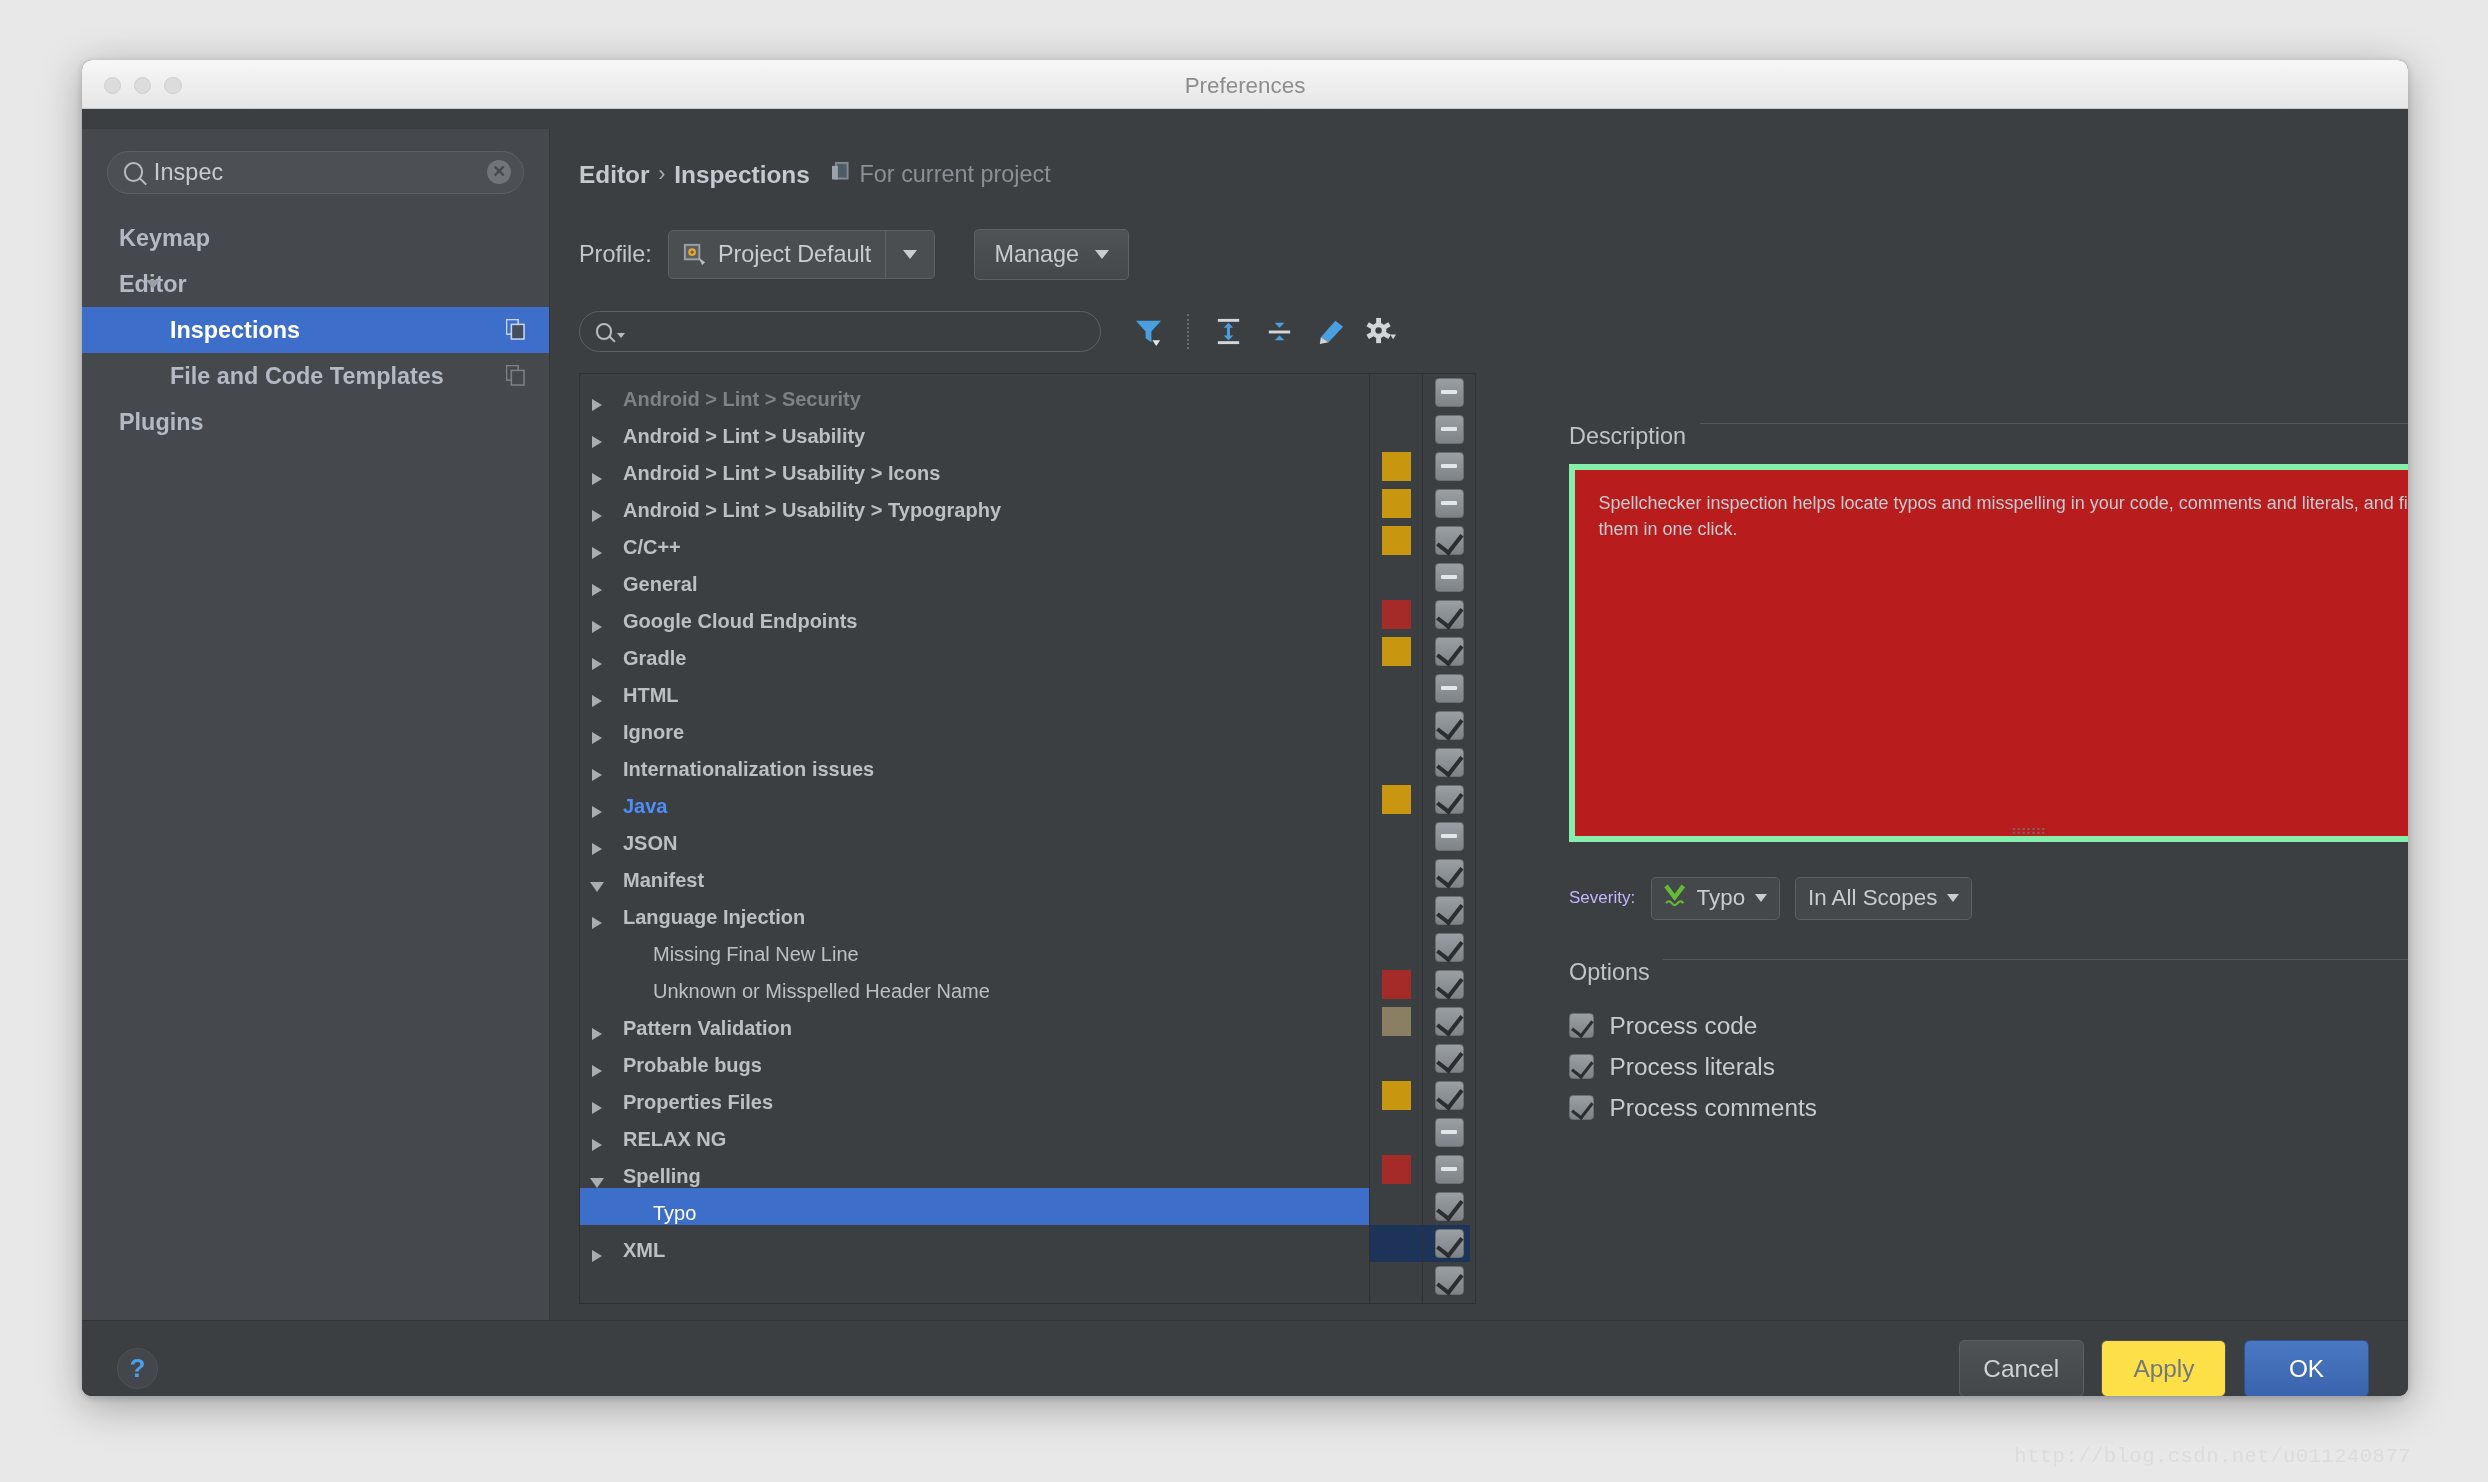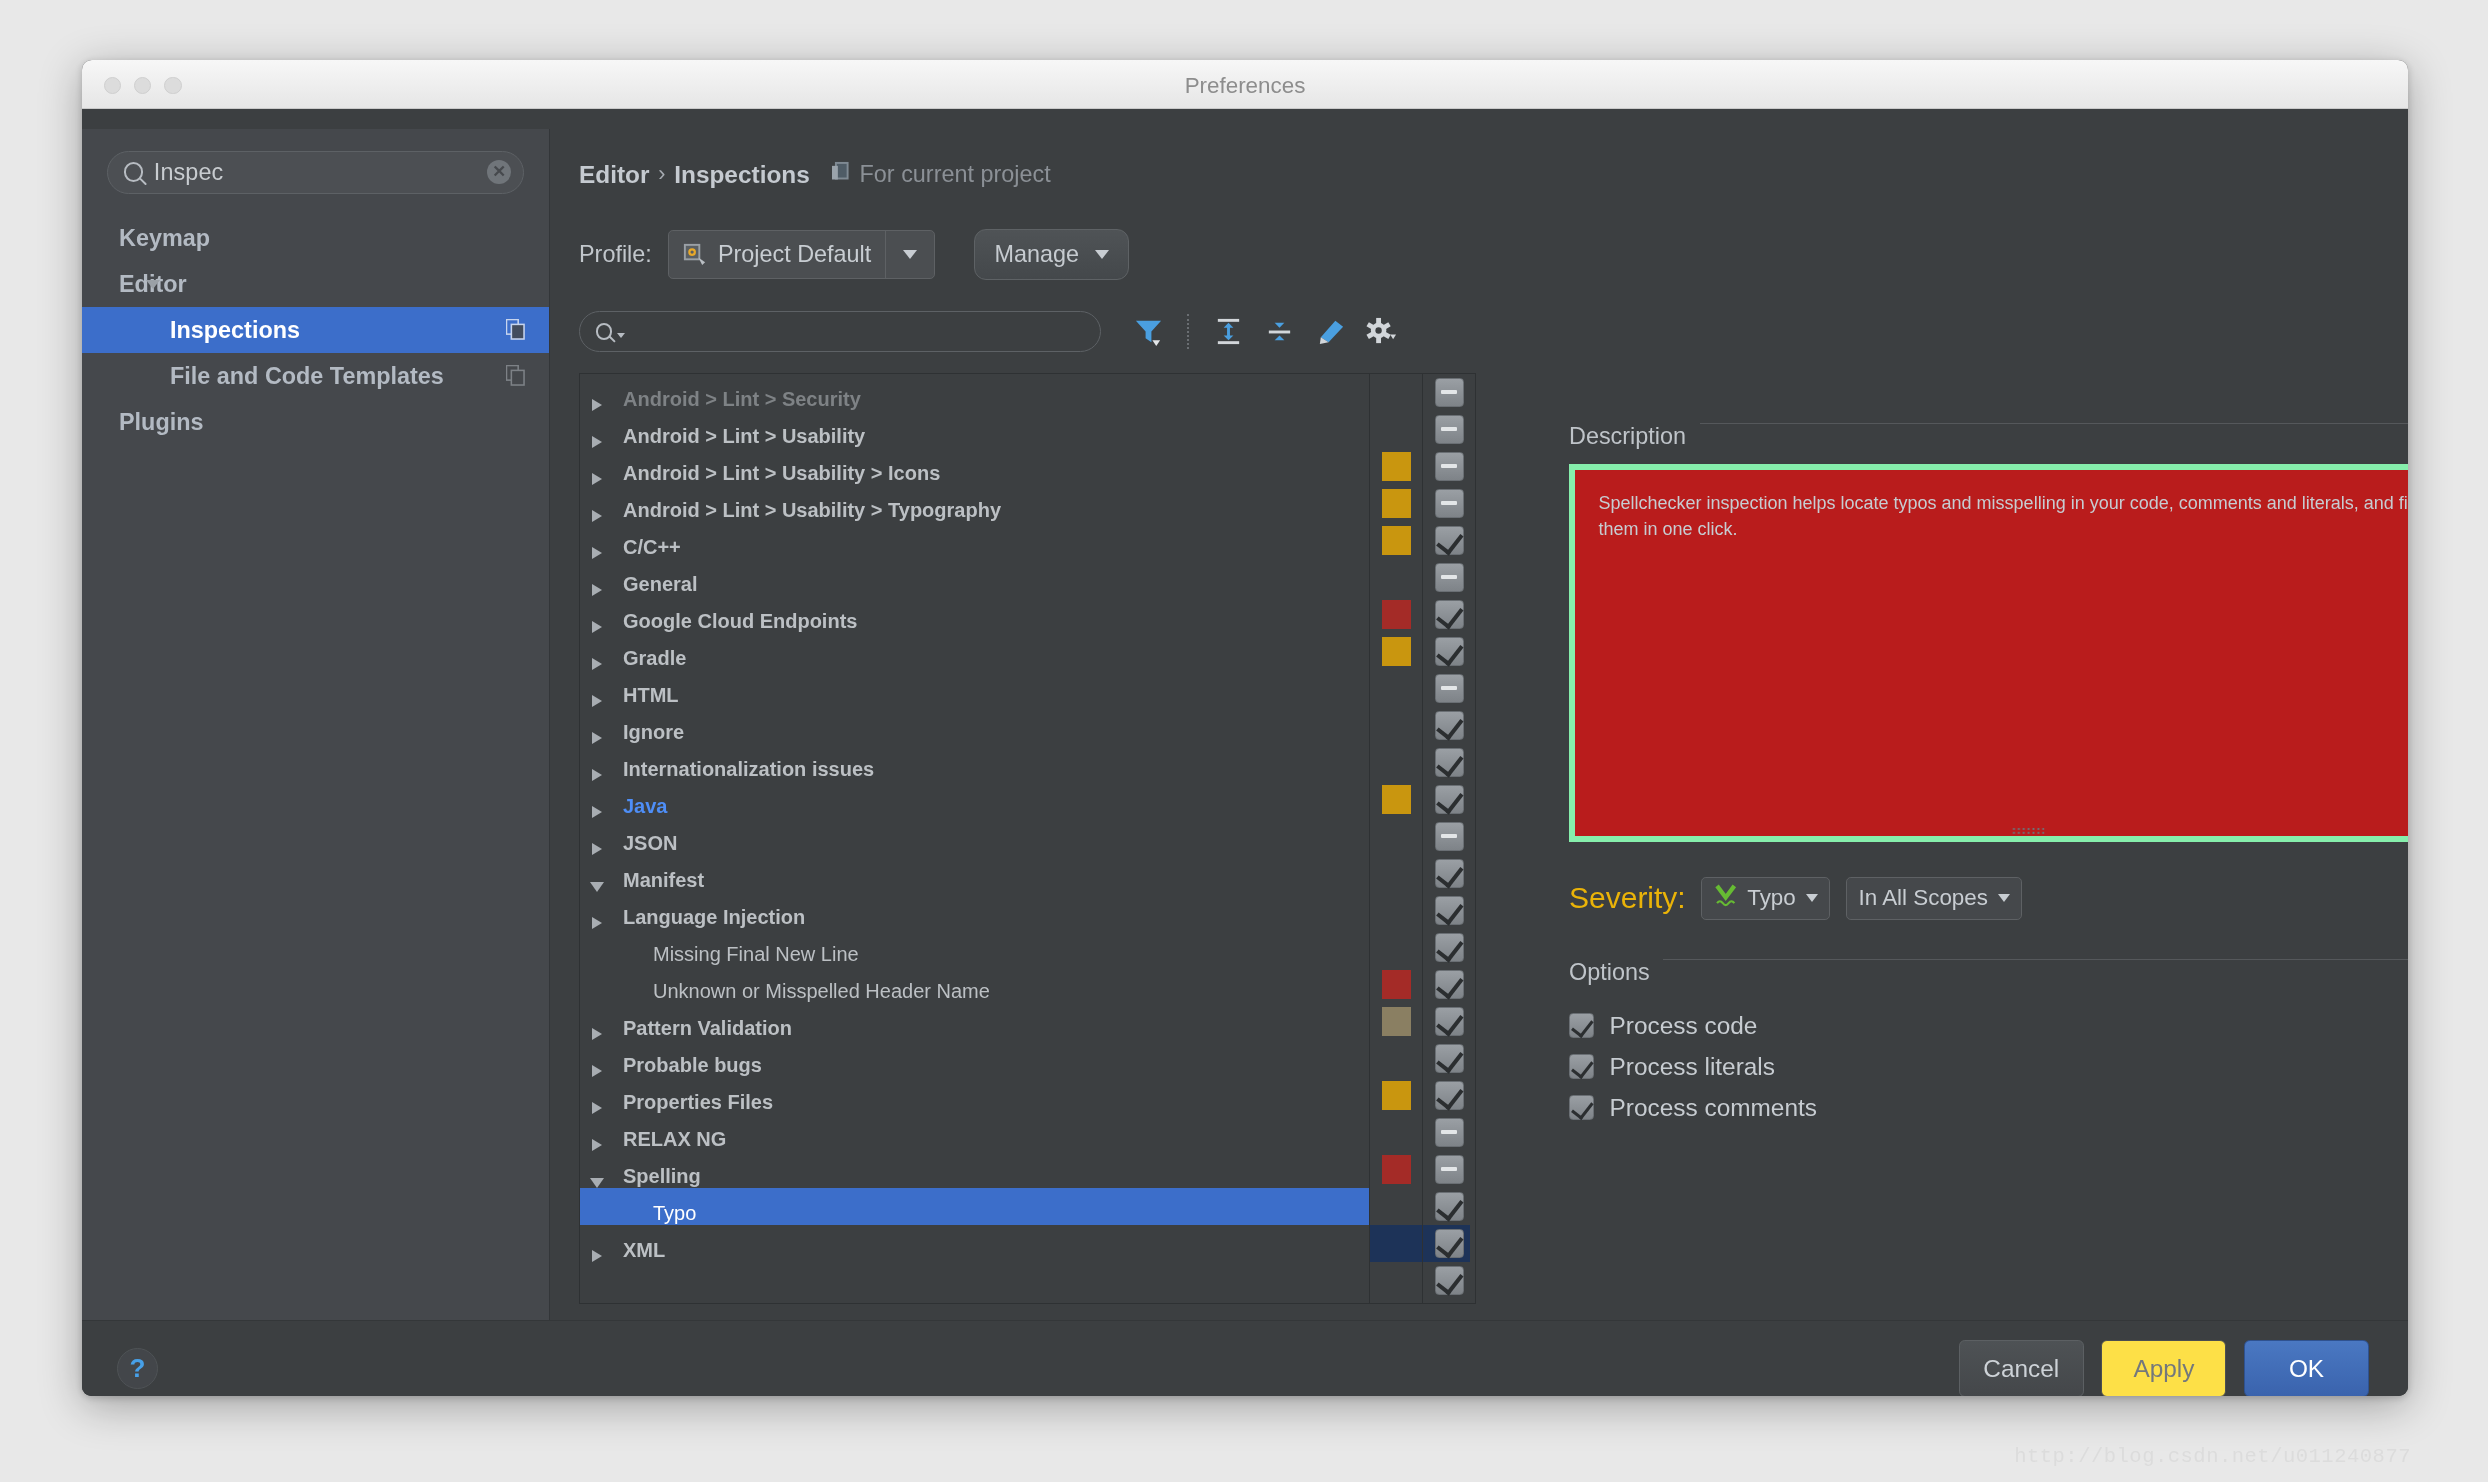--- a/index.html
+++ b/index.html
@@ -225,21 +225,21 @@
   .profile-icon {
     width: 27px; height: 27px;
     margin-left: 11.7px;
     flex: 0 0 auto;
   }
   .manage-btn {
     height: 51px;
     margin-left: 39px;
     background: linear-gradient(#4f5356,#44484b);
     border: 1px solid #5e6265;
-    border-radius: 12px;
+    border-radius: 5px;
     color: #c6cbd0;
     font-size: 23.4px;
     display: flex;
     align-items: center;
     padding: 0 19.5px;
     gap: 15.6px;
   }
 
   .filter-row {
     display: flex;
@@ -424,21 +424,21 @@
     background-image: radial-gradient(#6d7175 1.1px, transparent 1.2px);
     background-size: 4.9px 3.9px;
   }
 
   .severity-row {
     display: flex;
     align-items: center;
     margin-top: 35px;
     gap: 15.6px;
   }
-  .severity-row .lbl { color: #eab308; font-size: 30px; text-align: right; }
+  .severity-row .lbl { color: #c4b5fd; font-size: 17px; text-align: right; }
   .pill {
     height: 43px;
     border: 1px solid #5e6164;
     border-radius: 4.9px;
     background: #45484b;
     display: flex;
     align-items: center;
     gap: 9.8px;
     padding: 0 11.7px;
     color: #c8cdd2;

